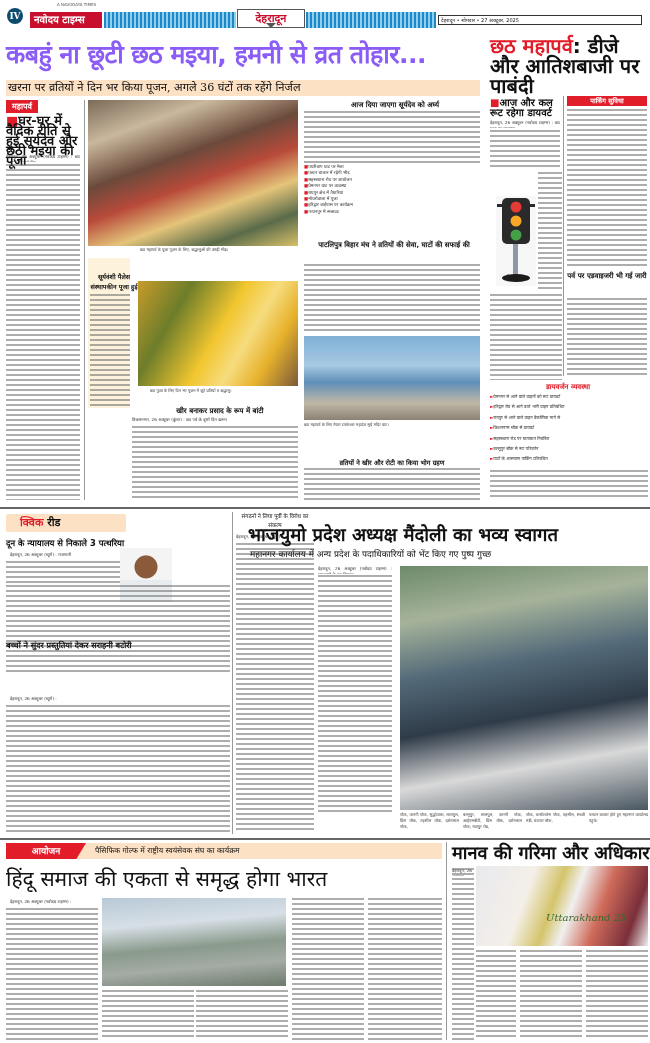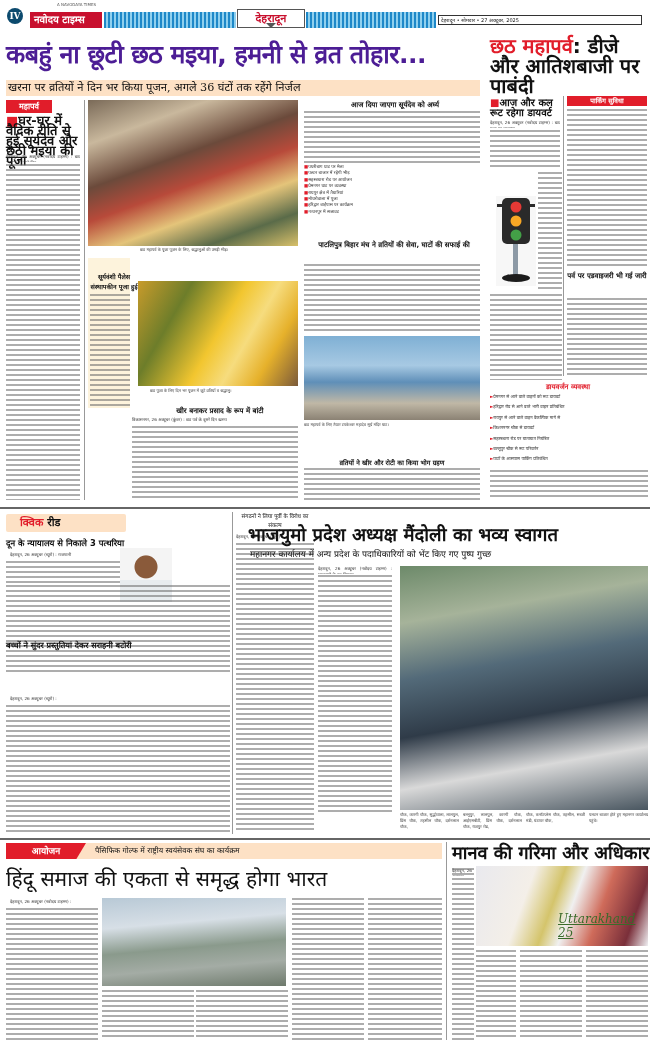--- a/index.html
+++ b/index.html
@@ -10,21 +10,21 @@
   .img { overflow: hidden; }
   
   .pg-num { left: 7px; top: 8px; width: 16px; height: 16px; border-radius: 50%; background: #0c4a6e; color: #fff; font-size: 9px; font-weight: bold; text-align: center; line-height: 16px; font-family: "DejaVu Serif", serif; }
   .logo { left: 30px; top: 12px; width: 72px; height: 16px; background: #c8102e; color: #fff; font-weight: bold; font-size: 10px; line-height: 16px; padding-left: 4px; }
   .logo-top { left: 57px; top: 2px; font-size: 4px; color: #555; }
   .bar { top: 12px; height: 16px; background: repeating-linear-gradient(to right, #1e88c8 0 2px, #8fd0ee 2px 4px); }
   .city { left: 237px; top: 9px; width: 68px; height: 19px; background: #fff; border: 1px solid #555; color: #c8102e; font-weight: bold; font-size: 11px; text-align: center; line-height: 17px; }
   .city:after { content: ""; position: absolute; left: 28px; bottom: -6px; border: 5px solid transparent; border-top-color: #555; }
   .dateline { left: 438px; top: 15px; width: 204px; height: 10px; border: 1px solid #333; font-size: 5px; line-height: 8px; padding-left: 2px; background: #fff; }
   
-  .h-main { left: 6px; top: 36px; font-size: 25px; font-weight: bold; letter-spacing: -0.5px; color: #4c1d95; white-space: nowrap; }
+  .h-main { left: 6px; top: 36px; font-size: 25px; font-weight: bold; letter-spacing: -0.5px; color: #8b5cf6; white-space: nowrap; }
   .h-sub-band { left: 6px; top: 80px; width: 474px; height: 16px; background: #fde1c5; }
   .h-sub { left: 8px; top: 80px; font-size: 11.2px; line-height: 16px; color: #111; white-space: nowrap; font-family: "DejaVu Serif", serif; }
   .kicker-red { background: #e11d2a; color: #fff; font-weight: bold; text-align: center; }
   .sh { font-weight: bold; color: #111; }
   .redsq { color: #e11d2a; }
   .rule { background: #999; }
   .photo-crowd { background: linear-gradient(160deg, #7a6a58 0%, #c9b89d 20%, #6b4a3b 40%, #b84a3a 55%, #e4c47a 70%, #5a6b49 85%, #d8c06a 100%); }
   .photo-puja { background: linear-gradient(120deg, #c89b2b 0%, #6d7d2a 25%, #f2c62f 50%, #f6dc7e 65%, #e6b12b 80%, #7b5a3a 100%); }
   .photo-river { background: linear-gradient(180deg, #7fb0d4 0%, #a7c9e3 35%, #5f8fb8 55%, #c0b8a6 80%, #8b8274 100%); }
   .photo-rally { background: linear-gradient(170deg, #6d8a6a 0%, #a6b39a 20%, #536a79 40%, #2f3b48 60%, #d9d9d9 78%, #495660 100%); }
@@ -40,21 +40,21 @@
 <div class="abs logo">नवोदय टाइम्स</div>
 <div class="abs bar" style="left:104px;width:132px;"></div>
 <div class="abs bar" style="left:306px;width:130px;"></div>
 <div class="abs city">देहरादून</div>
 <div class="abs dateline">देहरादून • सोमवार • 27 अक्टूबर, 2025</div>
 
 <div class="abs h-main">कबहुं ना छूटी छठ मइया, हमनी से व्रत तोहार...</div>
 <div class="abs h-sub-band"></div>
 <div class="abs h-sub">खरना पर व्रतियों ने दिन भर किया पूजन, अगले 36 घंटों तक रहेंगे निर्जल</div>
 
-<div class="abs kicker-red" style="left:6px;top:100px;width:46px;height:13px;font-size:8px;line-height:13px;">महापर्व</div>
+<div class="abs kicker-red" style="left:6px;top:100px;width:32px;height:13px;font-size:8px;line-height:13px;">महापर्व</div>
 <div class="abs" style="left:6px;top:116px;width:74px;font-size:13px;line-height:10px;font-weight:bold;">
   <span class="redsq">■</span><span>घर-घर में वैदिक रीति से हुई सूर्यदेव और छठी मइया की पूजा</span>
 </div>
 <div class="abs txt" style="left:6px;top:154px;width:74px;height:8px;">देहरादून, 26 अक्टूबर (नवोदय टाइम्स) : छठ महापर्व के दूसरे दिन</div>
 <div class="abs lines" style="left:6px;top:164px;width:74px;height:336px;"></div>
 <div class="abs rule" style="left:84px;top:100px;width:1px;height:400px;"></div>
 
 <div class="abs img photo-crowd" style="left:88px;top:100px;width:210px;height:146px;"></div>
 <div class="abs txt" style="left:140px;top:247px;width:160px;height:7px;font-size:4px;text-align:left;">छठ महापर्व के पूजा पूजन के लिए, श्रद्धालुओं की उमड़ी भीड़।</div>
 
@@ -174,17 +174,17 @@
 <div class="abs lines" style="left:102px;top:990px;width:92px;height:50px;"></div>
 <div class="abs lines" style="left:196px;top:990px;width:92px;height:50px;"></div>
 <div class="abs lines" style="left:292px;top:898px;width:72px;height:142px;"></div>
 <div class="abs lines" style="left:368px;top:898px;width:74px;height:142px;"></div>
 <div class="abs rule" style="left:446px;top:842px;width:1px;height:198px;"></div>
 
 <div class="abs" style="left:452px;top:840px;width:198px;font-size:18px;line-height:26px;font-weight:bold;white-space:nowrap;">मानव की गरिमा और अधिकार पर मंथन</div>
 <div class="abs txt" style="left:452px;top:868px;width:20px;height:8px;">देहरादून, 26 अक्टूबर (नवोदय टाइम्स) :</div>
 <div class="abs lines" style="left:452px;top:868px;width:22px;height:172px;"></div>
 <div class="abs img photo-panel" style="left:476px;top:866px;width:172px;height:80px;">
-  <div style="position:absolute;left:82px;top:46px;font-size:12px;font-style:italic;color:#3a6b2a;font-family:'DejaVu Serif',serif;text-decoration:underline;">Uttarakhand 25</div>
+  <div style="position:absolute;left:70px;top:46px;font-size:10px;font-style:italic;color:#3a6b2a;font-family:'DejaVu Serif',serif;">Uttarakhand 25</div>
 </div>
 <div class="abs lines" style="left:476px;top:950px;width:40px;height:90px;"></div>
 <div class="abs lines" style="left:520px;top:950px;width:62px;height:90px;"></div>
 <div class="abs lines" style="left:586px;top:950px;width:62px;height:90px;"></div>
 
 </body></html>

